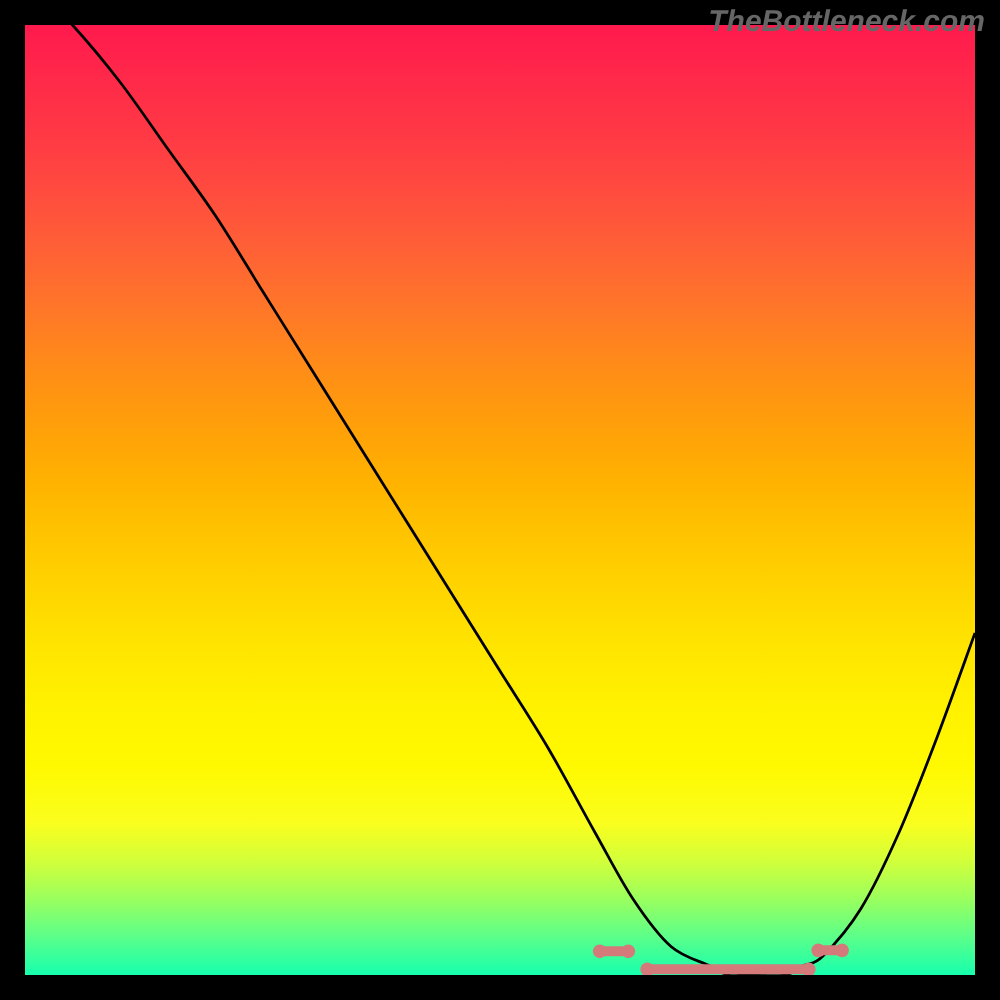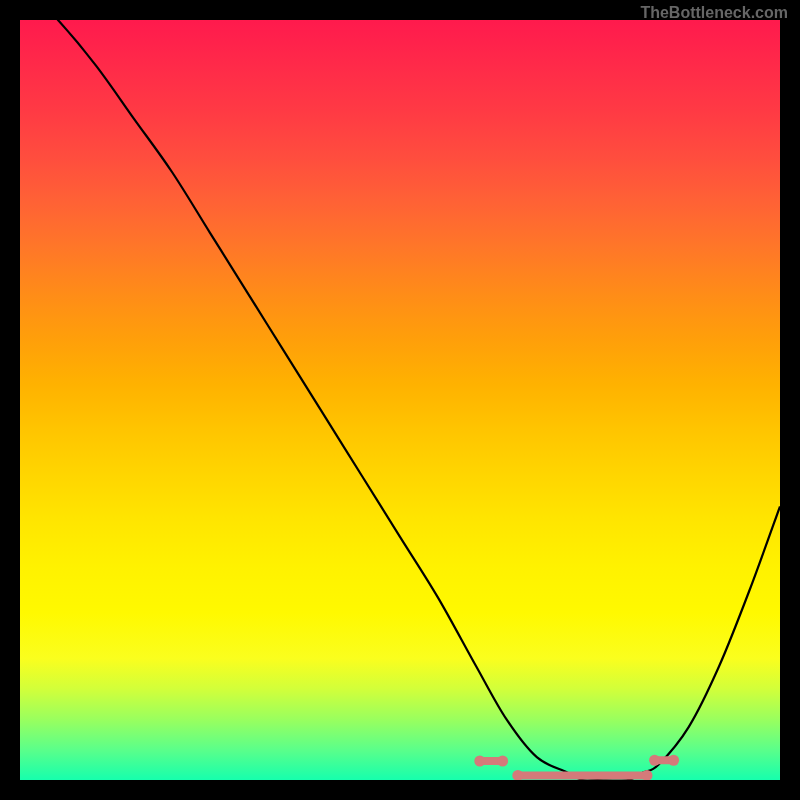--- a/index.html
+++ b/index.html
@@ -1,17 +1,17 @@
 <!DOCTYPE html>
 <html><head>
 <meta charset="utf-8">
 <style>
   * { margin: 0; padding: 0; box-sizing: border-box; }
   body { width: 800px; height: 800px; background: #000; position: relative; font-family: Arial, sans-serif; }
-  .watermark { position: absolute; top: 4px; right: 12px; color: #666; font-size: 16px; font-weight: bold; z-index: 10; }
+  .watermark { position: absolute; top: 4px; right: 12px; color: #666; font-size: 24px; font-weight: bold; z-index: 10; font-style: italic; }
   .chart-area { position: absolute; left: 20px; top: 20px; width: 760px; height: 760px; }
   .gradient-bg { position: absolute; inset: 0; background: linear-gradient(to bottom,
     #ff1a4d 0%, #ff2a49 6%, #ff3a44 12%, #ff4d3e 18%, #ff6235 24%,
     #ff7728 30%, #ff8c18 36%, #ff9f0a 42%, #ffb200 48%, #ffc500 54%,
     #ffd600 60%, #ffe600 66%, #fff200 72%, #fff900 78%, #fafe1e 84%,
     #d2ff3a 88%, #9aff5e 92%, #5bff8a 96%, #16ffad 100%); }
   .curve-svg { position: absolute; inset: 0; width: 760px; height: 760px; }
 </style>
 </head>
 <body>

